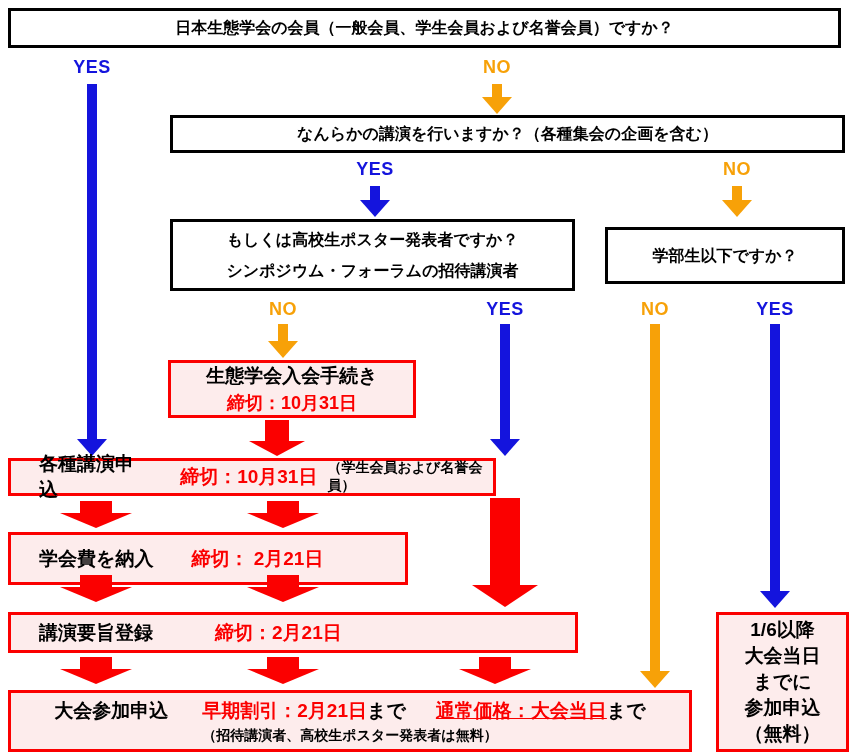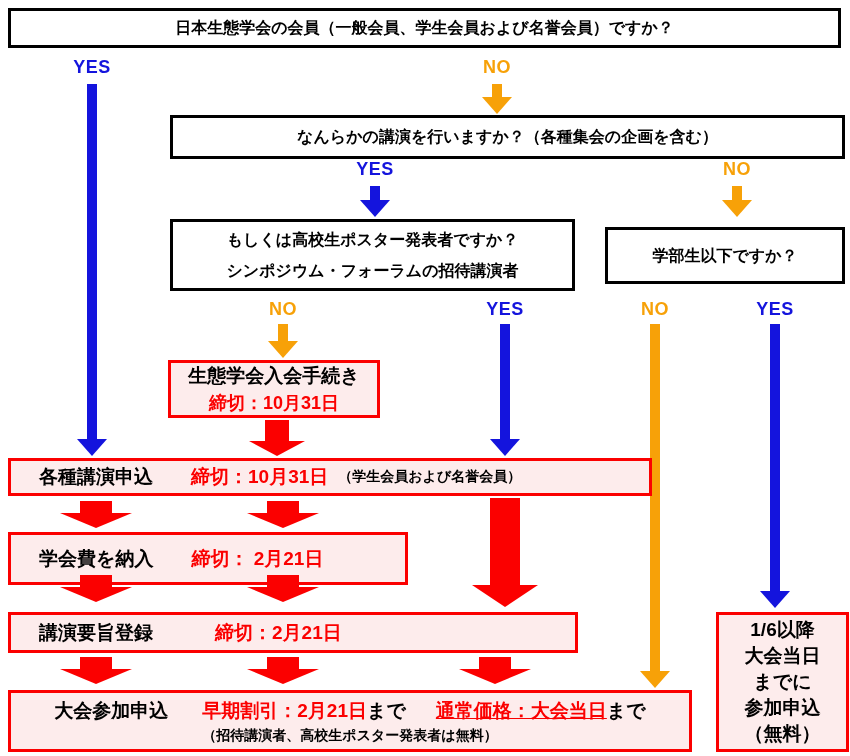--- a/index.html
+++ b/index.html
@@ -74,21 +74,21 @@
   <div class="tarrow blue" style="left:77px;top:84px;height:372px;">
     <div class="shaft"></div>
     <div class="head"></div>
   </div>
 
   <div class="tarrow orange" style="left:482px;top:84px;height:30px;">
     <div class="shaft"></div>
     <div class="head"></div>
   </div>
 
-  <div class="qbox" style="left:170px;top:115px;width:675px;height:44px;">
+  <div class="qbox" style="left:170px;top:115px;width:675px;height:38px;">
     <span>なんらかの講演を行いますか？（各種集会の企画を含む）</span>
   </div>
 
   <div class="yn blue" style="left:343px;top:159px;">YES</div>
   <div class="yn orange" style="left:705px;top:159px;">NO</div>
 
   <div class="tarrow blue" style="left:360px;top:186px;height:31px;">
     <div class="shaft"></div>
     <div class="head"></div>
   </div>
@@ -121,31 +121,31 @@
   </div>
   <div class="tarrow orange" style="left:640px;top:324px;height:364px;">
     <div class="shaft"></div>
     <div class="head"></div>
   </div>
   <div class="tarrow blue" style="left:760px;top:324px;height:284px;">
     <div class="shaft"></div>
     <div class="head"></div>
   </div>
 
-  <div class="pbox center-col" style="left:168px;top:360px;width:212px;height:58px;font-size:19px;">
+  <div class="pbox center-col" style="left:168px;top:360px;width:248px;height:58px;font-size:19px;">
     <span>生態学会入会手続き</span>
     <span class="join-line2">締切：10月31日</span>
   </div>
 
   <div class="barrow s" style="left:249px;top:420px;height:36px;">
     <div class="shaft"></div>
     <div class="head"></div>
   </div>
 
-  <div class="pbox row" style="left:8px;top:458px;width:644px;height:38px;">
+  <div class="pbox row" style="left:8px;top:458px;width:488px;height:38px;">
     <span>各種講演申込</span>
     <span class="deadline">締切：10月31日</span>
     <span class="small-note">（学生会員および名誉会員）</span>
   </div>
 
   <div class="barrow m" style="left:60px;top:501px;height:27px;">
     <div class="shaft"></div>
     <div class="head"></div>
   </div>
   <div class="barrow m" style="left:247px;top:501px;height:27px;">

